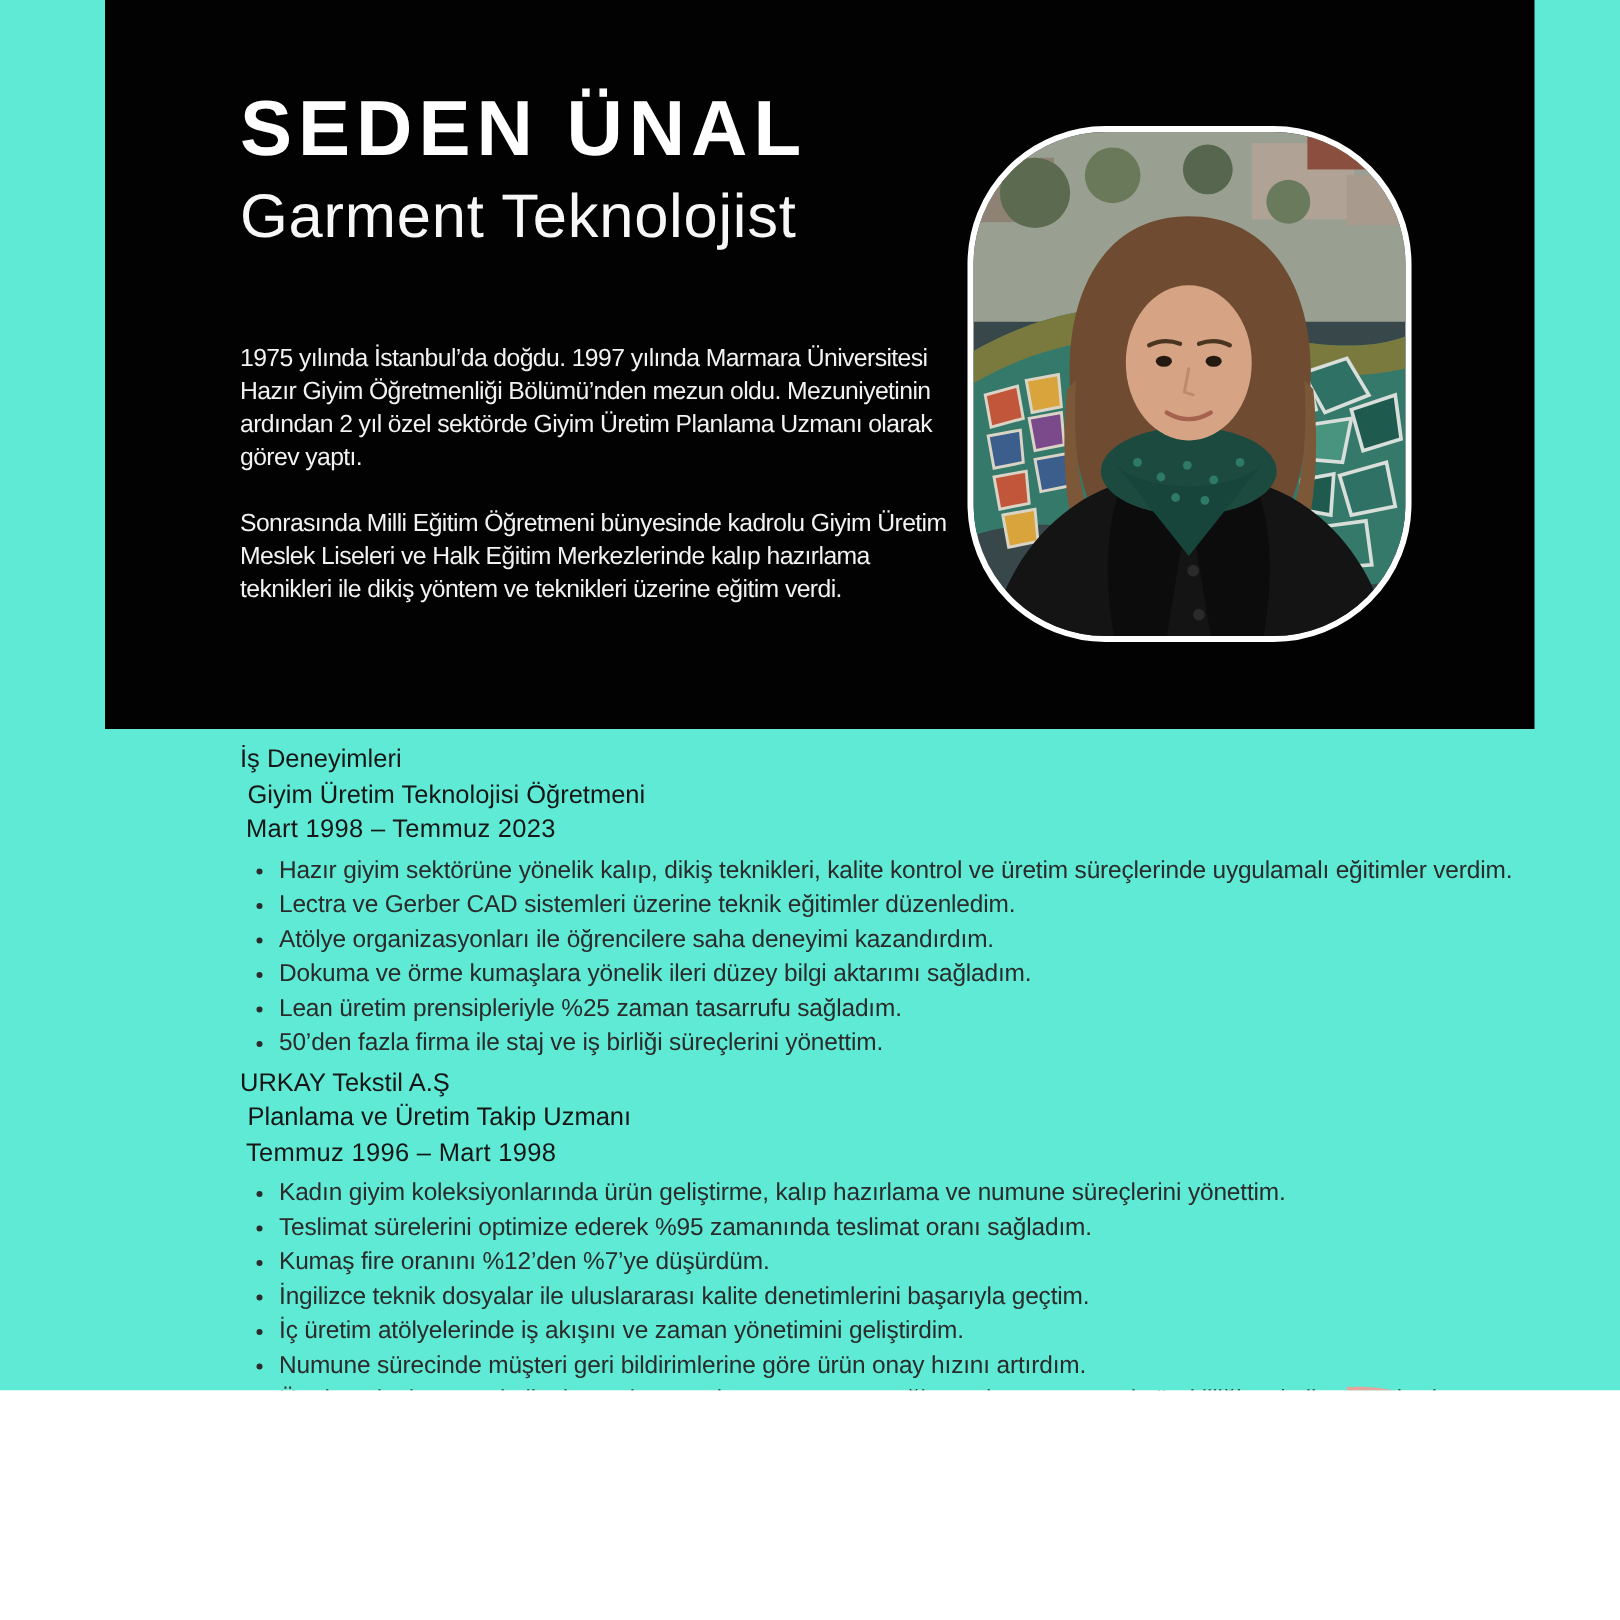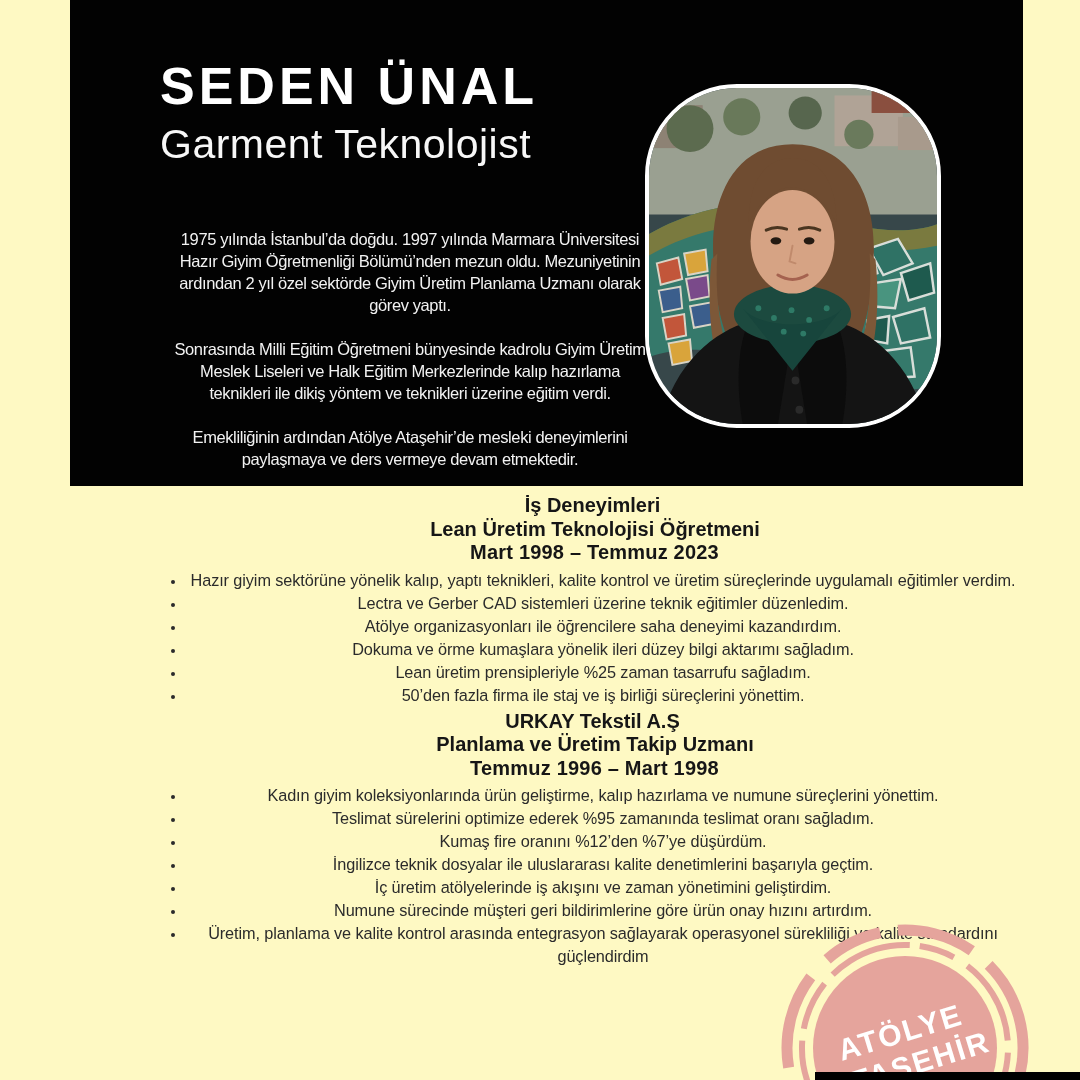--- a/index.html
+++ b/index.html
@@ -1,20 +1,20 @@
 <!DOCTYPE html>
 <html><head>
 <meta charset="utf-8">
 <style>
   * { margin:0; padding:0; box-sizing:border-box; }
   html,body { background:#ffffff; }
   body { font-family:"Liberation Sans", sans-serif; }
   .canvas {
-    position:relative; width:1080px; height:1080px;
-    background:#fef9c3; overflow:hidden;text-align:center;
+    position:relative; width:1080px; height:927px;
+    background:#5eead4; overflow:hidden;
   }
   
   .header-block {
     position:absolute; left:70px; top:0; width:953px; height:486px;
     background:#020202; color:#ffffff;
   }
   .person-name {
     position:absolute; left:90px; top:60px;
     font-size:52px; font-weight:800; letter-spacing:4px; line-height:1;
     color:#ffffff; white-space:nowrap;
@@ -36,21 +36,21 @@
     border:4px solid #ffffff; border-radius:92px; overflow:hidden;
     background:#37474a;
   }
   .photo-frame svg { display:block; width:100%; height:100%; }
   
   .experience {
     position:absolute; left:160px; top:494px; width:865px;
     color:#1c1c1c;
   }
   .sec-title, .company, .role, .dates {
-    font-size:20px; font-weight:700; line-height:23.5px; color:#161616;
+    font-size:17px; font-weight:400; line-height:23.5px; color:#161616;
   }
   .role { padding-left:5px; }
   .dates { padding-left:4px; letter-spacing:0.2px; }
   .bullets {
     margin:4px 0 3px 0; padding-left:26px; width:860px;
   }
   .bullets li {
     font-size:16.3px; line-height:23px; color:#2b2b2b; letter-spacing:-0.1px;
   }
   .bullets li::marker { color:#2b2b2b; font-size:13px; }
@@ -82,24 +82,20 @@
         <div class="line">1975 yılında İstanbul’da doğdu. 1997 yılında Marmara Üniversitesi</div>
         <div class="line">Hazır Giyim Öğretmenliği Bölümü’nden mezun oldu. Mezuniyetinin</div>
         <div class="line">ardından 2 yıl özel sektörde Giyim Üretim Planlama Uzmanı olarak</div>
         <div class="line">görev yaptı.</div>
       </div>
       <div class="para">
         <div class="line">Sonrasında Milli Eğitim Öğretmeni bünyesinde kadrolu Giyim Üretim</div>
         <div class="line">Meslek Liseleri ve Halk Eğitim Merkezlerinde kalıp hazırlama</div>
         <div class="line">teknikleri ile dikiş yöntem ve teknikleri üzerine eğitim verdi.</div>
       </div>
-      <div class="para">
-        <div class="line">Emekliliğinin ardından Atölye Ataşehir’de mesleki deneyimlerini</div>
-        <div class="line">paylaşmaya ve ders vermeye devam etmektedir.</div>
-      </div>
     </div>
 
     <div class="photo-frame">
       <svg viewBox="0 0 295 345" preserveAspectRatio="xMidYMid slice">
 
         <rect x="0" y="0" width="295" height="130" fill="#9aa091"></rect>
 
         <rect x="190" y="8" width="70" height="52" fill="#b0a396"></rect>
         <rect x="228" y="0" width="45" height="26" fill="#8a4f3f"></rect>
         <rect x="0" y="18" width="55" height="44" fill="#8d8274"></rect>
@@ -169,24 +165,24 @@
 
         <path d="M132,192 Q147,201 162,192" stroke="#a5624f" stroke-width="3" fill="none" stroke-linecap="round"></path>
       </svg>
     </div>
   </div>
 
   <div class="experience">
     <div class="sec-title">İş Deneyimleri</div>
 
     <div>
-      <div class="role">Lean Üretim Teknolojisi Öğretmeni</div>
+      <div class="role">Giyim Üretim Teknolojisi Öğretmeni</div>
       <div class="dates">Mart 1998 – Temmuz 2023</div>
       <ul class="bullets">
-        <li>Hazır giyim sektörüne yönelik kalıp, yaptı teknikleri, kalite kontrol ve üretim süreçlerinde uygulamalı eğitimler verdim.</li>
+        <li>Hazır giyim sektörüne yönelik kalıp, dikiş teknikleri, kalite kontrol ve üretim süreçlerinde uygulamalı eğitimler verdim.</li>
         <li>Lectra ve Gerber CAD sistemleri üzerine teknik eğitimler düzenledim.</li>
         <li>Atölye organizasyonları ile öğrencilere saha deneyimi kazandırdım.</li>
         <li>Dokuma ve örme kumaşlara yönelik ileri düzey bilgi aktarımı sağladım.</li>
         <li>Lean üretim prensipleriyle %25 zaman tasarrufu sağladım.</li>
         <li>50’den fazla firma ile staj ve iş birliği süreçlerini yönettim.</li>
       </ul>
     </div>
 
     <div>
       <div class="company">URKAY Tekstil A.Ş</div>

